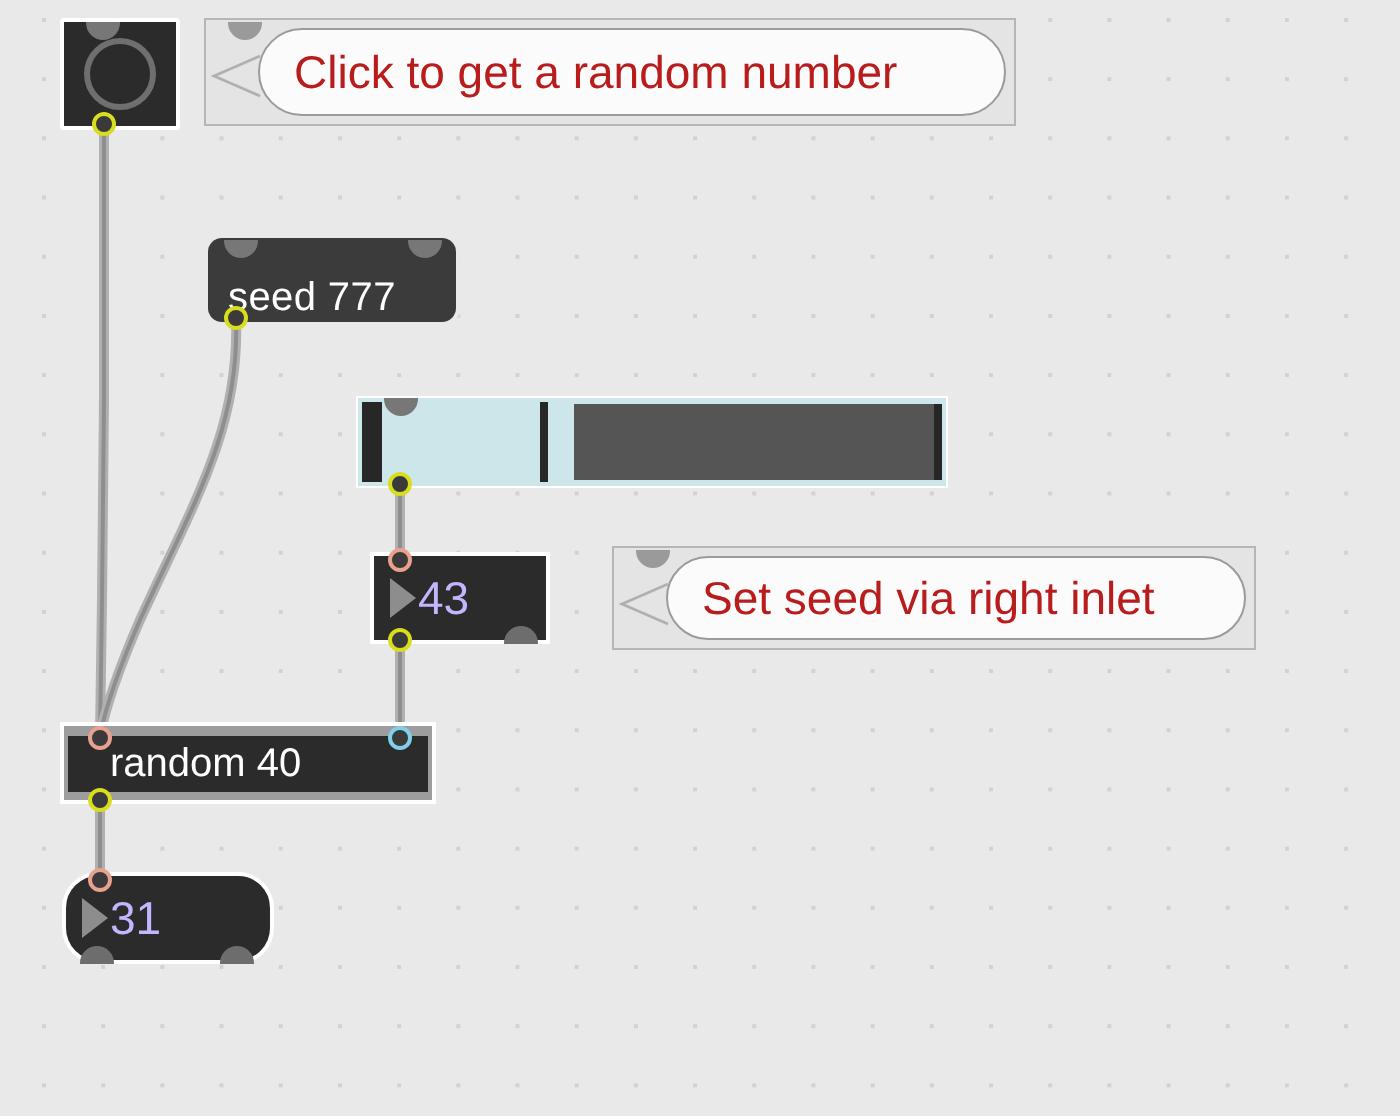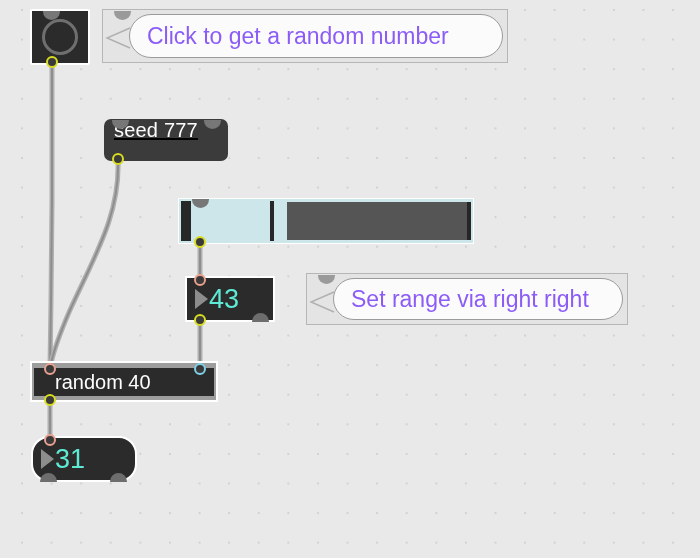--- a/index.html
+++ b/index.html
@@ -41,23 +41,22 @@
     border: 3px solid #6f6f6f;
     border-radius: 50%;
     box-sizing: border-box;
   }
 
   
   .msg-box {
     background: #3b3b3b;
     border-radius: 7px;
     display: flex;
-    align-items: flex-start;
+    align-items: flex-end;
     box-shadow: 0 0 0 2px #e9e9e9;
-    text-decoration: underline;
   }
   .msg-text {
     color: #fdfdfd;
     font-size: 20px;
     padding-left: 10px;
     letter-spacing: 0.2px;
     white-space: nowrap;
   }
 
   
@@ -91,22 +90,22 @@
   }
   .num-tri {
     width: 0; height: 0;
     border-left: 13px solid #8d8d8d;
     border-top: 10px solid transparent;
     border-bottom: 10px solid transparent;
     margin-left: 8px;
     flex: none;
   }
   .num-val {
-    color: #5eead4;
-    font-size: 27px;
+    color: #c4b5fd;
+    font-size: 23px;
     margin-left: 1px;
     line-height: 1;
     white-space: nowrap;
   }
 
   
   .slider {
     background: #cde6ea;
     box-sizing: border-box;
     border: 1px solid #ffffff;
@@ -135,21 +134,21 @@
   .balloon {
     position: absolute;
     left: 26px; top: 4px; right: 4px; bottom: 4px;
     background: #fbfbfb;
     border: 1px solid #9b9b9b;
     border-radius: 22px;
     display: flex;
     align-items: center;
   }
   .balloon-text {
-    color: #8b5cf6;
+    color: #b91c1c;
     font-size: 23px;
     padding-left: 17px;
     white-space: nowrap;
   }
   .balloon-tail { position: absolute; left: 2px; top: 14px; }
 
   
   .port { position: absolute; border-radius: 50%; box-sizing: border-box; }
   .port-out-yellow {
     width: 12px; height: 12px;
@@ -242,21 +241,21 @@
   </div>
   <div class="port port-nub-bottom" style="left:252px; top:313px;"></div>
   <div class="port port-in-pink" style="left:194px; top:274px;"></div>
   <div class="port port-out-yellow" style="left:194px; top:314px;"></div>
 
   <div class="comment" style="left:306px; top:273px; width:322px; height:52px;">
     <svg class="balloon-tail" width="28" height="28">
       <path d="M 25,4 L 2,14 L 25,24" fill="none" stroke="#b0b0b0" stroke-width="1.4"></path>
     </svg>
     <div class="balloon">
-      <span class="balloon-text">Set range via right right</span>
+      <span class="balloon-text">Set seed via right inlet</span>
     </div>
     <div class="port port-nub-light" style="left:11px; top:1px;"></div>
   </div>
 
   <div class="objbox-frame" style="left:30px; top:361px; width:188px; height:41px;"></div>
   <div class="obj objbox" style="left:34px; top:368px; width:180px; height:28px;">
     <span class="objbox-text">random 40</span>
   </div>
   <div class="port port-in-pink" style="left:44px; top:363px;"></div>
   <div class="port port-in-blue" style="left:194px; top:363px;"></div>

